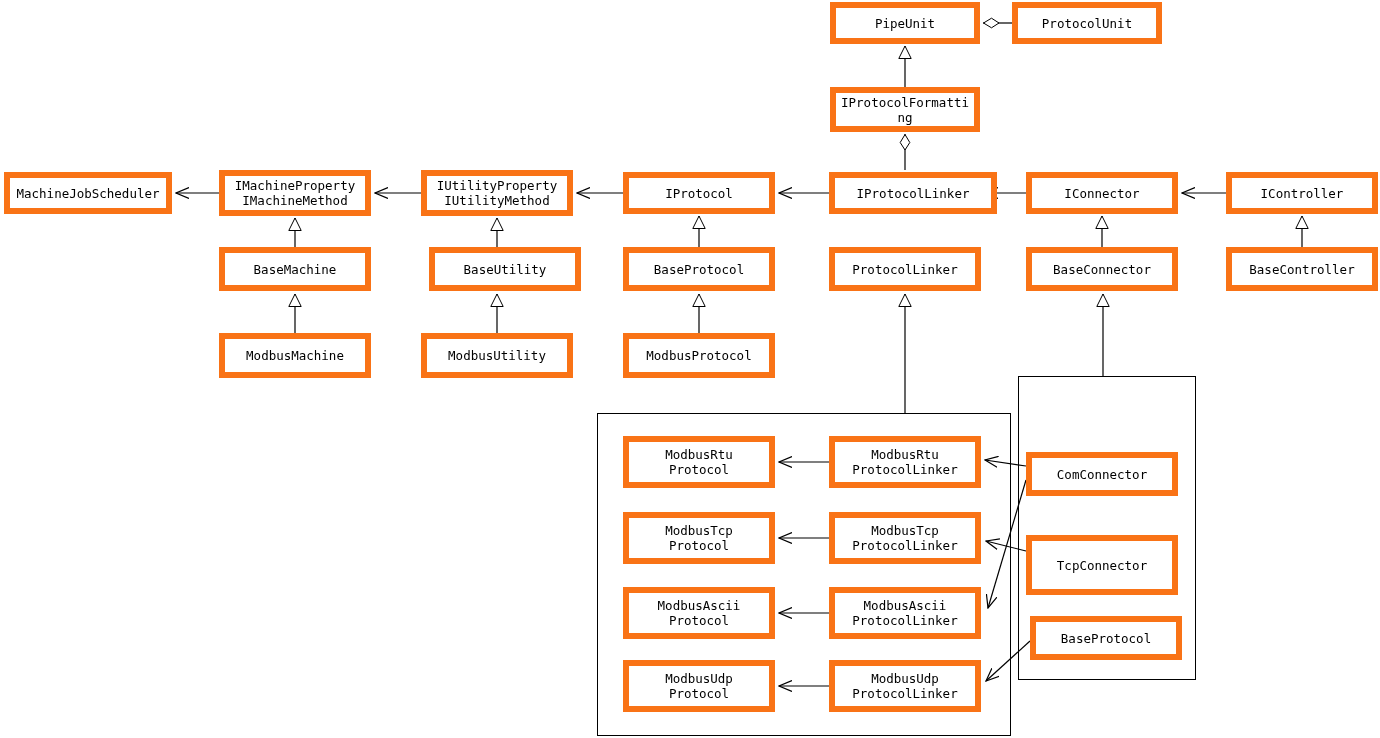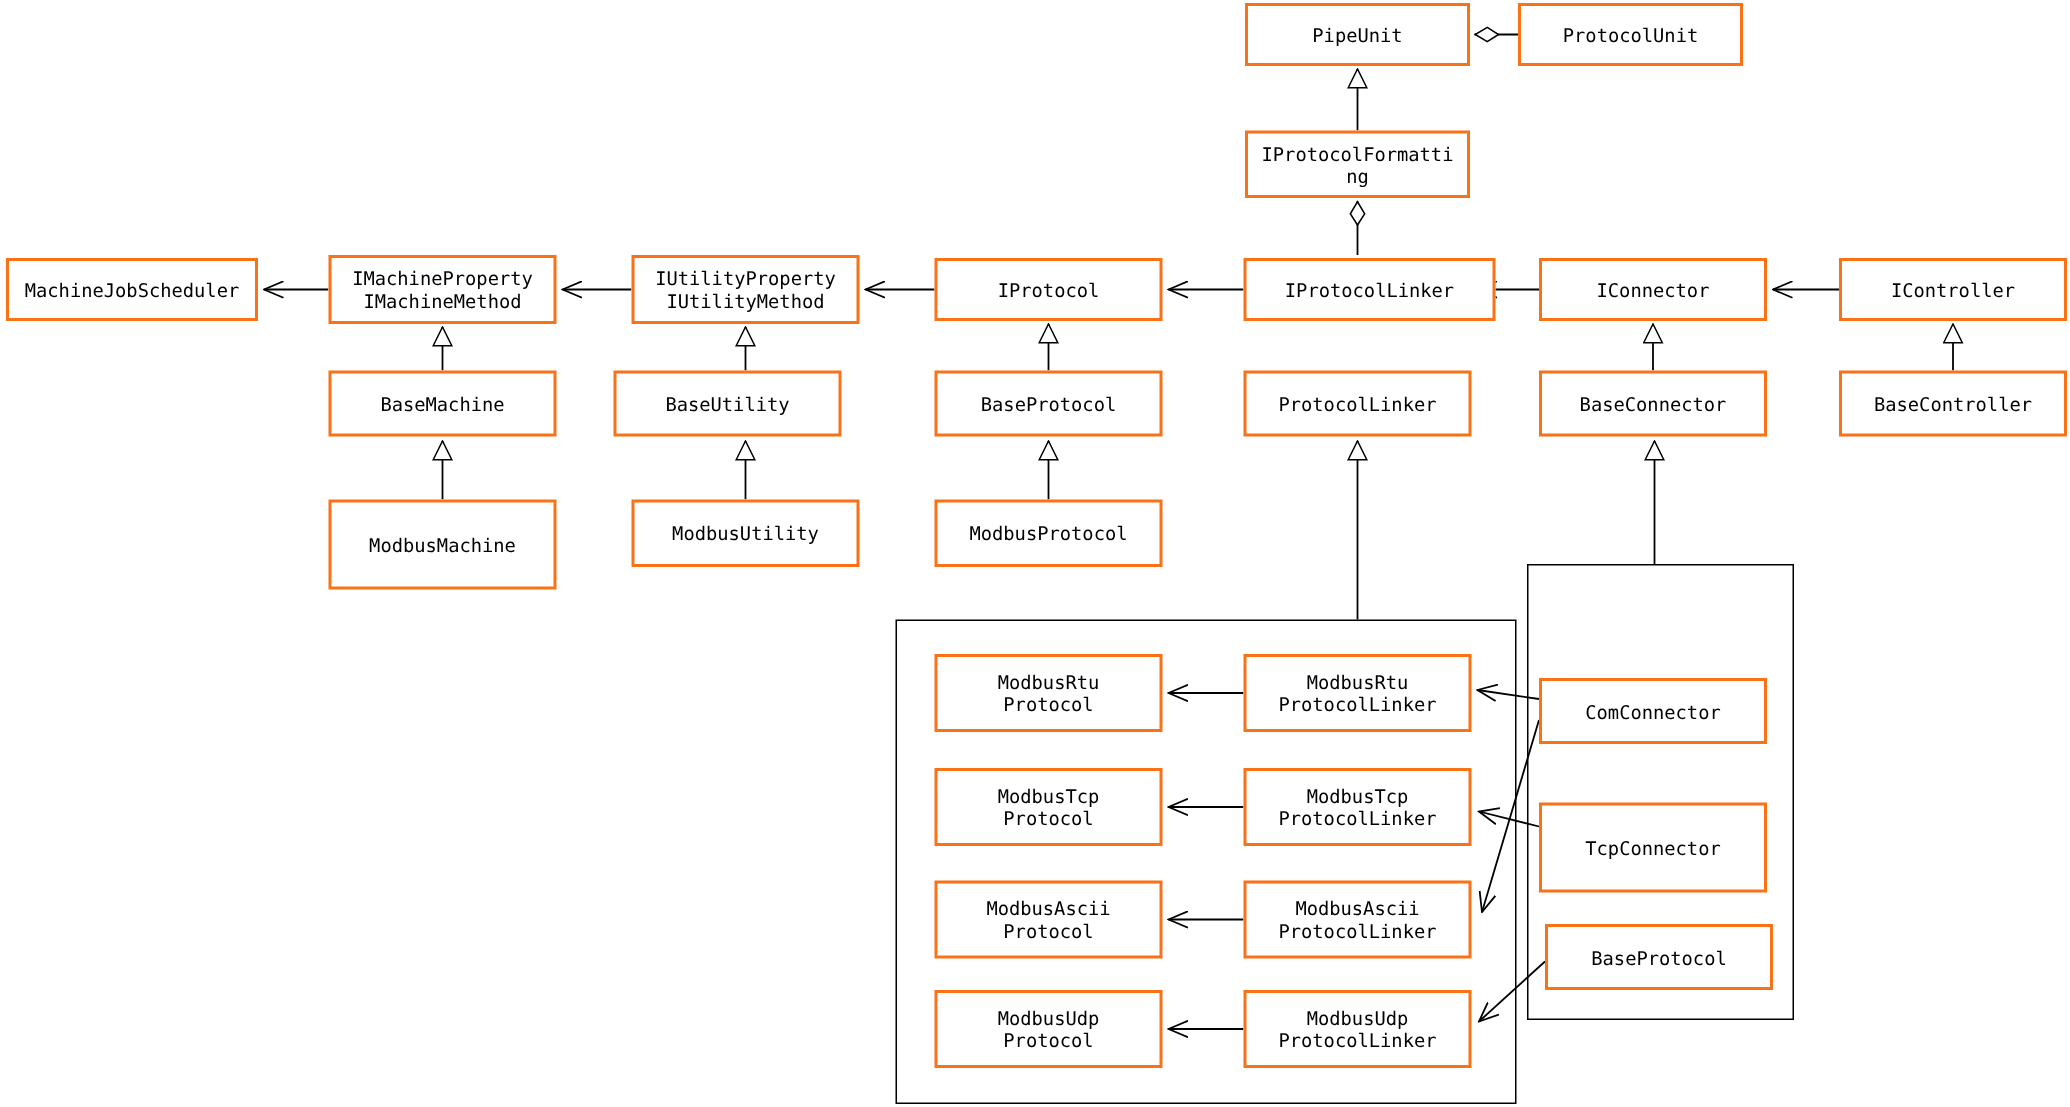--- a/index.html
+++ b/index.html
@@ -20,21 +20,21 @@
   #edges {
     position: absolute;
     left: 0;
     top: 0;
     width: 1380px;
     height: 738px;
   }
   .node {
     position: absolute;
     box-sizing: border-box;
-    border: 2px solid #f97316;
+    border: 6px solid #f97316;
     background: #ffffff;
     display: flex;
     align-items: center;
     justify-content: center;
     text-align: center;
     font-family: "DejaVu Sans Mono", monospace;
     font-size: 12.5px;
     line-height: 15px;
     color: #000000;
     white-space: pre-line;
@@ -120,27 +120,27 @@
   <div class="node" style="left:219px; top:170px; width:152px; height:46px;">IMachineProperty
 IMachineMethod</div>
   <div class="node" style="left:421px; top:170px; width:152px; height:46px;">IUtilityProperty
 IUtilityMethod</div>
   <div class="node" style="left:623px; top:172px; width:152px; height:42px;">IProtocol</div>
   <div class="node" style="left:829px; top:172px; width:168px; height:42px;">IProtocolLinker</div>
   <div class="node" style="left:1026px; top:172px; width:152px; height:42px;">IConnector</div>
   <div class="node" style="left:1226px; top:172px; width:152px; height:42px;">IController</div>
 
   <div class="node" style="left:219px; top:247px; width:152px; height:44px;">BaseMachine</div>
-  <div class="node" style="left:409px; top:247px; width:152px; height:44px;">BaseUtility</div>
+  <div class="node" style="left:429px; top:247px; width:152px; height:44px;">BaseUtility</div>
   <div class="node" style="left:623px; top:247px; width:152px; height:44px;">BaseProtocol</div>
   <div class="node" style="left:829px; top:247px; width:152px; height:44px;">ProtocolLinker</div>
   <div class="node" style="left:1026px; top:247px; width:152px; height:44px;">BaseConnector</div>
   <div class="node" style="left:1226px; top:247px; width:152px; height:44px;">BaseController</div>
 
-  <div class="node" style="left:219px; top:333px; width:152px; height:60px;">ModbusMachine</div>
+  <div class="node" style="left:219px; top:333px; width:152px; height:45px;">ModbusMachine</div>
   <div class="node" style="left:421px; top:333px; width:152px; height:45px;">ModbusUtility</div>
   <div class="node" style="left:623px; top:333px; width:152px; height:45px;">ModbusProtocol</div>
 
   <div class="node" style="left:623px; top:436px; width:152px; height:52px;">ModbusRtu
 Protocol</div>
   <div class="node" style="left:829px; top:436px; width:152px; height:52px;">ModbusRtu
 ProtocolLinker</div>
   <div class="node" style="left:623px; top:512px; width:152px; height:52px;">ModbusTcp
 Protocol</div>
   <div class="node" style="left:829px; top:512px; width:152px; height:52px;">ModbusTcp

